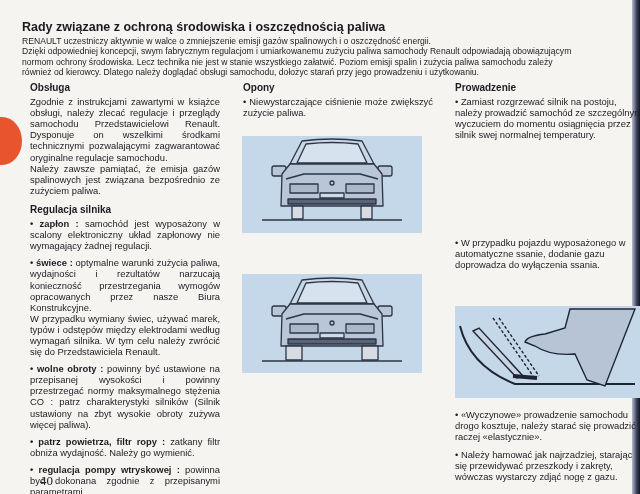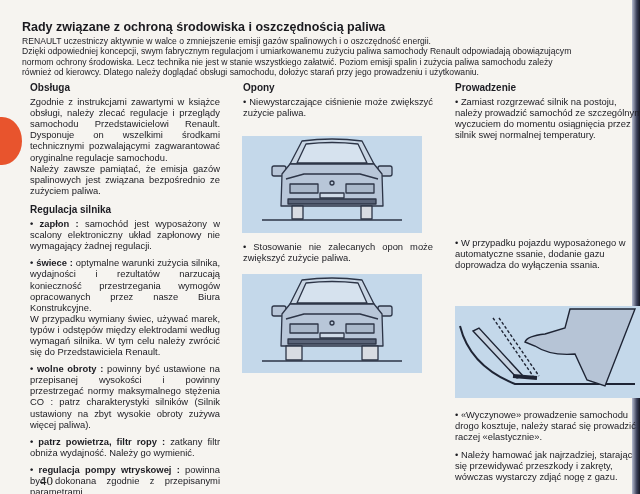--- a/index.html
+++ b/index.html
@@ -66,35 +66,32 @@
   </div>
 
   <div class="col col1">
     <h2>Obsługa</h2>
     <p>Zgodnie z instrukcjami zawartymi w książce obsługi, należy zlecać regulacje i przeglądy samochodu Przedstawicielowi Renault. Dysponuje on wszelkimi środkami technicznymi pozwalającymi zagwarantować oryginalne regulacje samochodu.</p>
     <p>Należy zawsze pamiątać, że emisja gazów spalinowych jest związana bezpośrednio ze zużyciem paliwa.</p>
 
     <div class="sect2">
       <h2>Regulacja silnika</h2>
       <p><b>• zapłon :</b><span> samochód jest wyposażony w scalony elektroniczny układ zapłonowy nie wymagający żadnej regulacji.</span></p>
-      <p class="gap"><b>• świece :</b><span> optymalne warunki zużycia silnika, wydajności i rezultatów narzucają konieczność przestrzegania wymogów opracowanych przez nasze Biura Konstrukcyjne.</span></p>
+      <p class="gap"><b>• świece :</b><span> optymalne warunki zużycia paliwa, wydajności i rezultatów narzucają konieczność przestrzegania wymogów opracowanych przez nasze Biura Konstrukcyjne.</span></p>
       <p><span>W przypadku wymiany świec, używać marek, typów i odstępów między elektrodami według wymagań silnika. W tym celu należy zwrócić się do Przedstawiciela Renault.</span></p>
       <p class="gap"><b>• wolne obroty :</b><span> powinny być ustawione na przepisanej wysokości i powinny przestrzegać normy maksymalnego stężenia CO : patrz charakterystyki silników (Silnik ustawiony na zbyt wysokie obroty zużywa więcej paliwa).</span></p>
       <p class="gap"><b>• patrz powietrza, filtr ropy :</b><span> zatkany filtr obniża wydajność. Należy go wymienić.</span></p>
       <p class="gap"><b>• regulacja pompy wtryskowej :</b><span> powinna być dokonana zgodnie z przepisanymi parametrami.</span></p>
     </div>
   </div>
   <div class="pagenum">40</div>
 
   <div class="col col2">
     <h2>Opony</h2>
     <p>• Niewystarczające ciśnienie może zwiększyć zużycie paliwa.</p>
-  </div>
-  <div class="col col2" style="top:241px;">
-    <p>• Stosowanie nie zalecanych opon może zwiększyć zużycie paliwa.</p>
   </div>
 
   <div class="illus car1">
     <svg viewBox="0 0 180 97">
       <g fill="#b8c6d8" stroke="#2c3446" stroke-width="1.3" stroke-linejoin="round">
         <path d="M48 28 L60 5 Q90 1 120 5 L132 28 Z" fill="#c9d6e4"></path>
         <path d="M55 27 L64 8 Q90 5 116 8 L125 27 Z" fill="#d6e2ee"></path>
         <rect x="30" y="30" width="14" height="10" rx="2"></rect>
         <rect x="136" y="30" width="14" height="10" rx="2"></rect>
         <path d="M40 38 L48 28 L132 28 L140 38 L141 70 L39 70 Z"></path>

